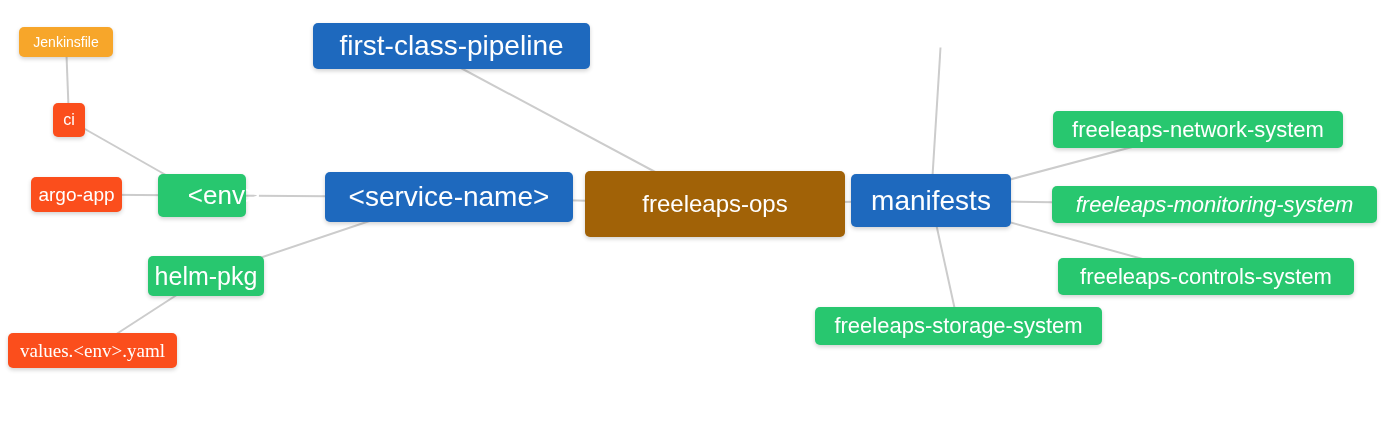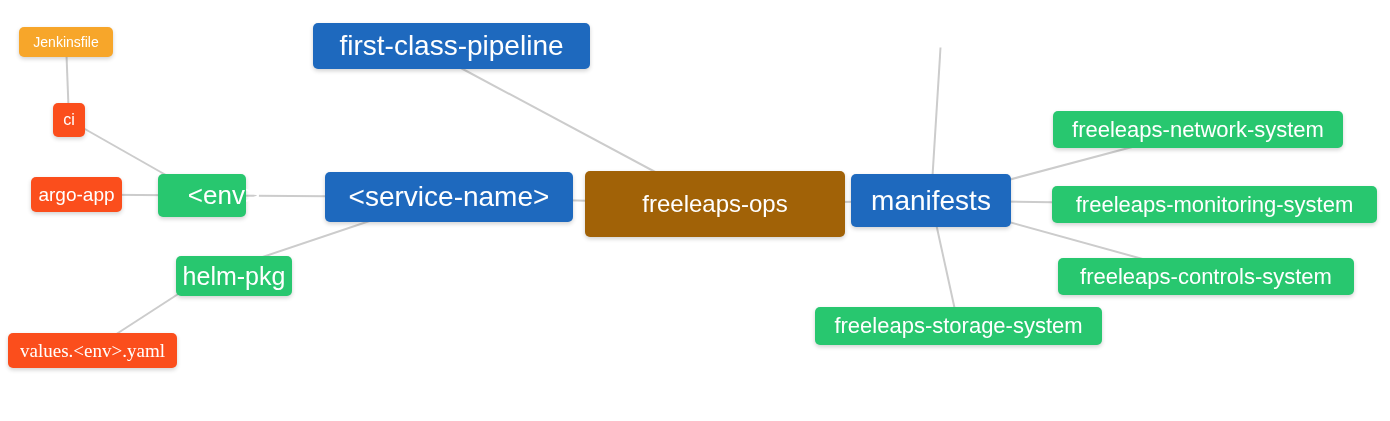--- a/index.html
+++ b/index.html
@@ -50,23 +50,23 @@
       <line x1="931" y1="200.5" x2="940.5" y2="47.5" stroke="#CCCCCC" stroke-width="2"></line>
       <line x1="931" y1="200.5" x2="1198" y2="129.5" stroke="#CCCCCC" stroke-width="2"></line>
       <line x1="931" y1="200.5" x2="1214.5" y2="204.5" stroke="#CCCCCC" stroke-width="2"></line>
       <line x1="931" y1="200.5" x2="1206" y2="276.5" stroke="#CCCCCC" stroke-width="2"></line>
       <line x1="931" y1="200.5" x2="958.5" y2="326" stroke="#CCCCCC" stroke-width="2"></line>
     </svg>
 <div class="node" style="left: 19px; top: 27px; width: 94px; height: 30px; font-size: 14px; background: rgb(247, 166, 42); color: rgb(255, 255, 255);">Jenkinsfile</div>
     <div class="node" style="left: 53px; top: 103px; width: 32px; height: 34px; font-size: 16px; background: rgb(251, 78, 28); color: rgb(255, 255, 255);">ci</div>
     <div class="node" style="left: 31px; top: 177px; width: 91px; height: 35px; font-size: 19px; background: rgb(251, 78, 28); color: rgb(255, 255, 255);">argo-app</div>
     <div class="node" style="left: 158px; top: 174px; width: 88px; height: 43px; font-size: 26px; background: rgb(40, 199, 111); color: rgb(255, 255, 255); padding-left: 44px;">&lt;env&gt;</div>
-    <div class="node" style="left: 148px; top: 256px; width: 116px; height: 40px; font-size: 25px; background: rgb(40, 199, 111); color: rgb(255, 255, 255); margin-left: 28px;">helm-pkg</div>
+    <div class="node" style="left: 148px; top: 256px; width: 116px; height: 40px; font-size: 25px; background: rgb(40, 199, 111); color: rgb(255, 255, 255);">helm-pkg</div>
     <div class="node" style="left: 8px; top: 333px; width: 169px; height: 35px; font-size: 19px; background: rgb(251, 78, 28); color: rgb(255, 255, 255); font-family: Liberation Serif, serif;">values.&lt;env&gt;.yaml</div>
     <div class="node" style="left: 313px; top: 23px; width: 277px; height: 46px; font-size: 28px; background: rgb(30, 105, 190); color: rgb(255, 255, 255);">first-class-pipeline</div>
     <div class="node" style="left: 317px; top: 172px; width: 248px; height: 50px; font-size: 28px; background: rgb(30, 105, 190); color: rgb(255, 255, 255); margin-left: 8px;">&lt;service-name&gt;</div>
     <div class="node" style="left: 585px; top: 171px; width: 260px; height: 66px; font-size: 24px; background: #a16207; color: rgb(255, 255, 255);">freeleaps-ops</div>
     <div class="node" style="left: 851px; top: 174px; width: 160px; height: 53px; font-size: 28px; background: rgb(30, 105, 190); color: rgb(255, 255, 255);">manifests</div>
     <div class="node" style="left: 1053px; top: 111px; width: 290px; height: 37px; font-size: 22px; background: rgb(40, 199, 111); color: rgb(255, 255, 255);">freeleaps-network-system</div>
-    <div class="node" style="left: 1052px; top: 186px; width: 325px; height: 37px; font-size: 22px; background: rgb(40, 199, 111); color: rgb(255, 255, 255);">freeleaps-monitoring-system</div>
+    <div class="node" style="left: 1052px; top: 186px; width: 325px; height: 37px; font-size: 22px; background: rgb(40, 199, 111); color: rgb(255, 255, 255); font-style: italic;">freeleaps-monitoring-system</div>
     <div class="node" style="left: 1058px; top: 258px; width: 296px; height: 37px; font-size: 22px; background: rgb(40, 199, 111); color: rgb(255, 255, 255);">freeleaps-controls-system</div>
     <div class="node" style="left: 815px; top: 307px; width: 287px; height: 38px; font-size: 22px; background: rgb(40, 199, 111); color: rgb(255, 255, 255);">freeleaps-storage-system</div>
   </div>
 
 </body></html>

